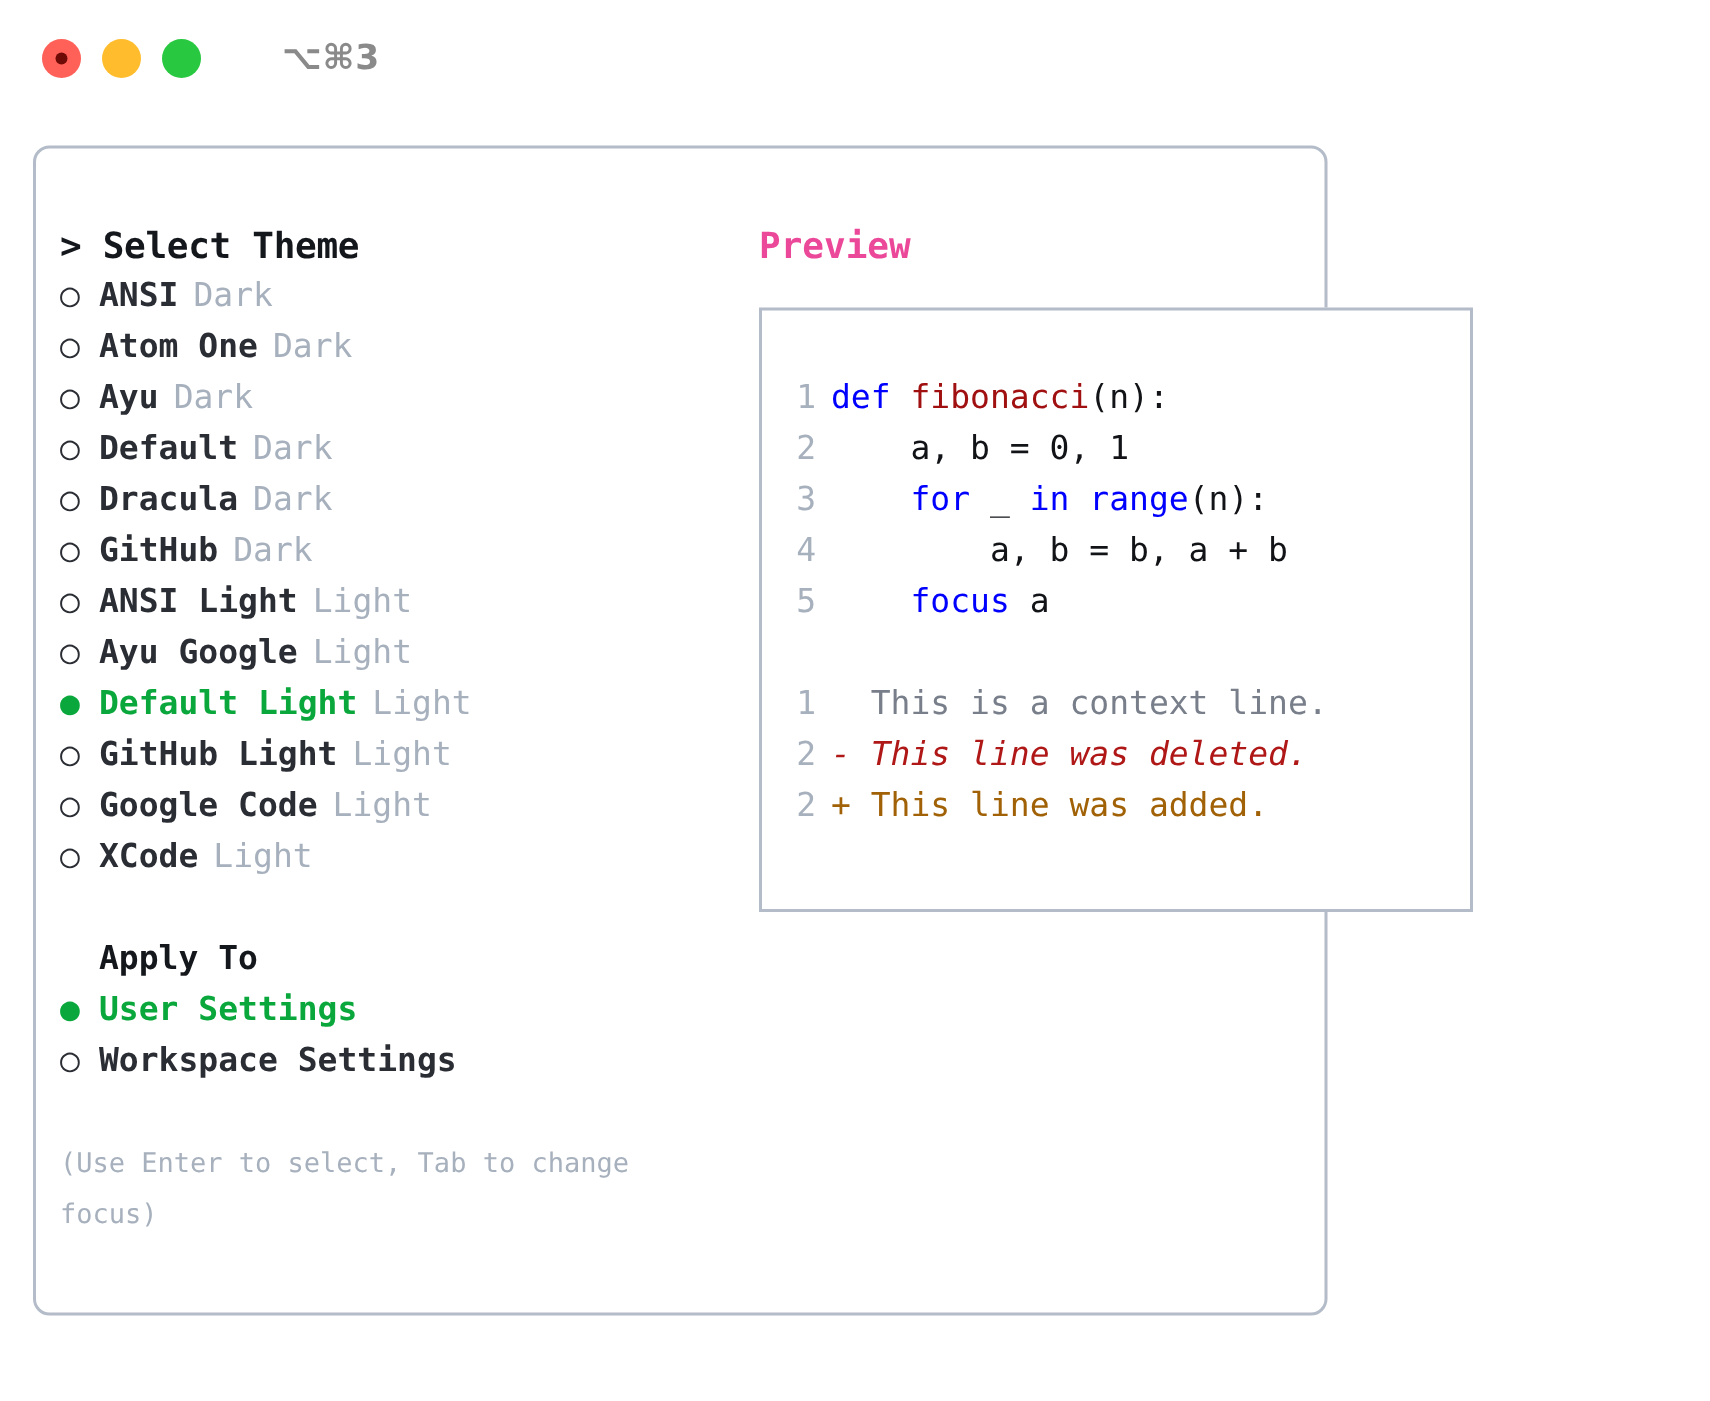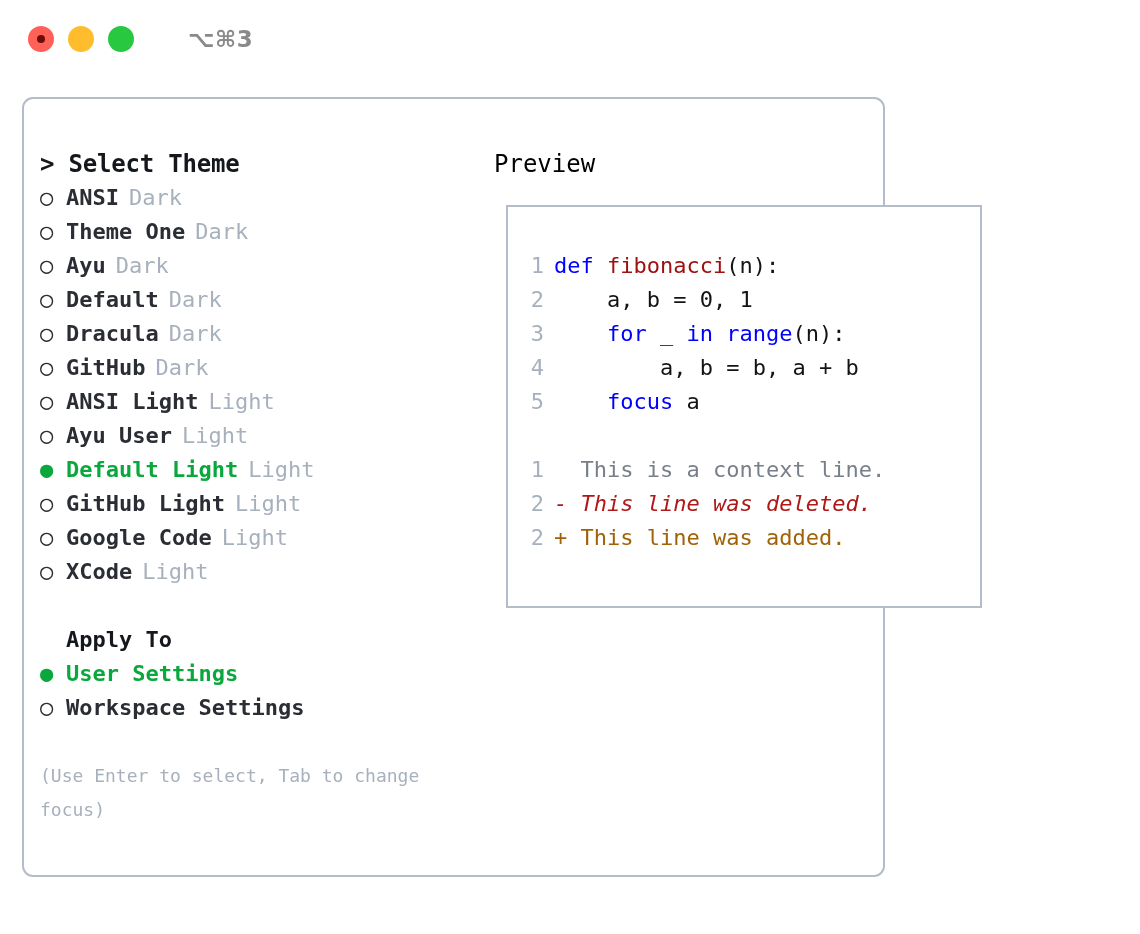--- a/index.html
+++ b/index.html
@@ -148,23 +148,24 @@
   }
 
   
   #right-col {
     flex: 1 1 auto;
     padding: 48px 0 0 0;
     position: relative;
   }
   .preview-title {
     font-size: 24px;
-    font-weight: 400;
-    color: #000000;
-    line-height: 34px;
+    font-weight: 700;
+    color: #ec4899;
+    line-height: 34px;
+    margin-left: 12px;
   }
   #preview-box {
     position: absolute;
     left: 12px;
     top: 106px;
     width: 476px;
     height: 403px;
     border: 2px solid #b3bcc8;
     box-sizing: border-box;
     background: #ffffff;
@@ -210,27 +211,27 @@
   </div>
 
   <div id="panel">
     <div id="panel-inner">
 
       <div id="left-col">
         <div class="list-title">&gt; Select Theme</div>
 
         <div id="theme-options">
             <div class="opt-row"><span class="bullet">○</span><span class="opt-label">ANSI</span><span class="opt-tag">Dark</span></div>
-            <div class="opt-row"><span class="bullet">○</span><span class="opt-label">Theme One</span><span class="opt-tag">Dark</span></div>
+            <div class="opt-row"><span class="bullet">○</span><span class="opt-label">Atom One</span><span class="opt-tag">Dark</span></div>
             <div class="opt-row"><span class="bullet">○</span><span class="opt-label">Ayu</span><span class="opt-tag">Dark</span></div>
             <div class="opt-row"><span class="bullet">○</span><span class="opt-label">Default</span><span class="opt-tag">Dark</span></div>
             <div class="opt-row"><span class="bullet">○</span><span class="opt-label">Dracula</span><span class="opt-tag">Dark</span></div>
             <div class="opt-row"><span class="bullet">○</span><span class="opt-label">GitHub</span><span class="opt-tag">Dark</span></div>
             <div class="opt-row"><span class="bullet">○</span><span class="opt-label">ANSI Light</span><span class="opt-tag">Light</span></div>
-            <div class="opt-row"><span class="bullet">○</span><span class="opt-label">Ayu User</span><span class="opt-tag">Light</span></div>
+            <div class="opt-row"><span class="bullet">○</span><span class="opt-label">Ayu Google</span><span class="opt-tag">Light</span></div>
             <div class="opt-row selected"><span class="bullet sel">●</span><span class="opt-label">Default Light</span><span class="opt-tag">Light</span></div>
             <div class="opt-row"><span class="bullet">○</span><span class="opt-label">GitHub Light</span><span class="opt-tag">Light</span></div>
             <div class="opt-row"><span class="bullet">○</span><span class="opt-label">Google Code</span><span class="opt-tag">Light</span></div>
             <div class="opt-row"><span class="bullet">○</span><span class="opt-label">XCode</span><span class="opt-tag">Light</span></div>
           </div>
 
         <div class="section-gap"></div>
 
         <div class="apply-title">Apply To</div>
 

